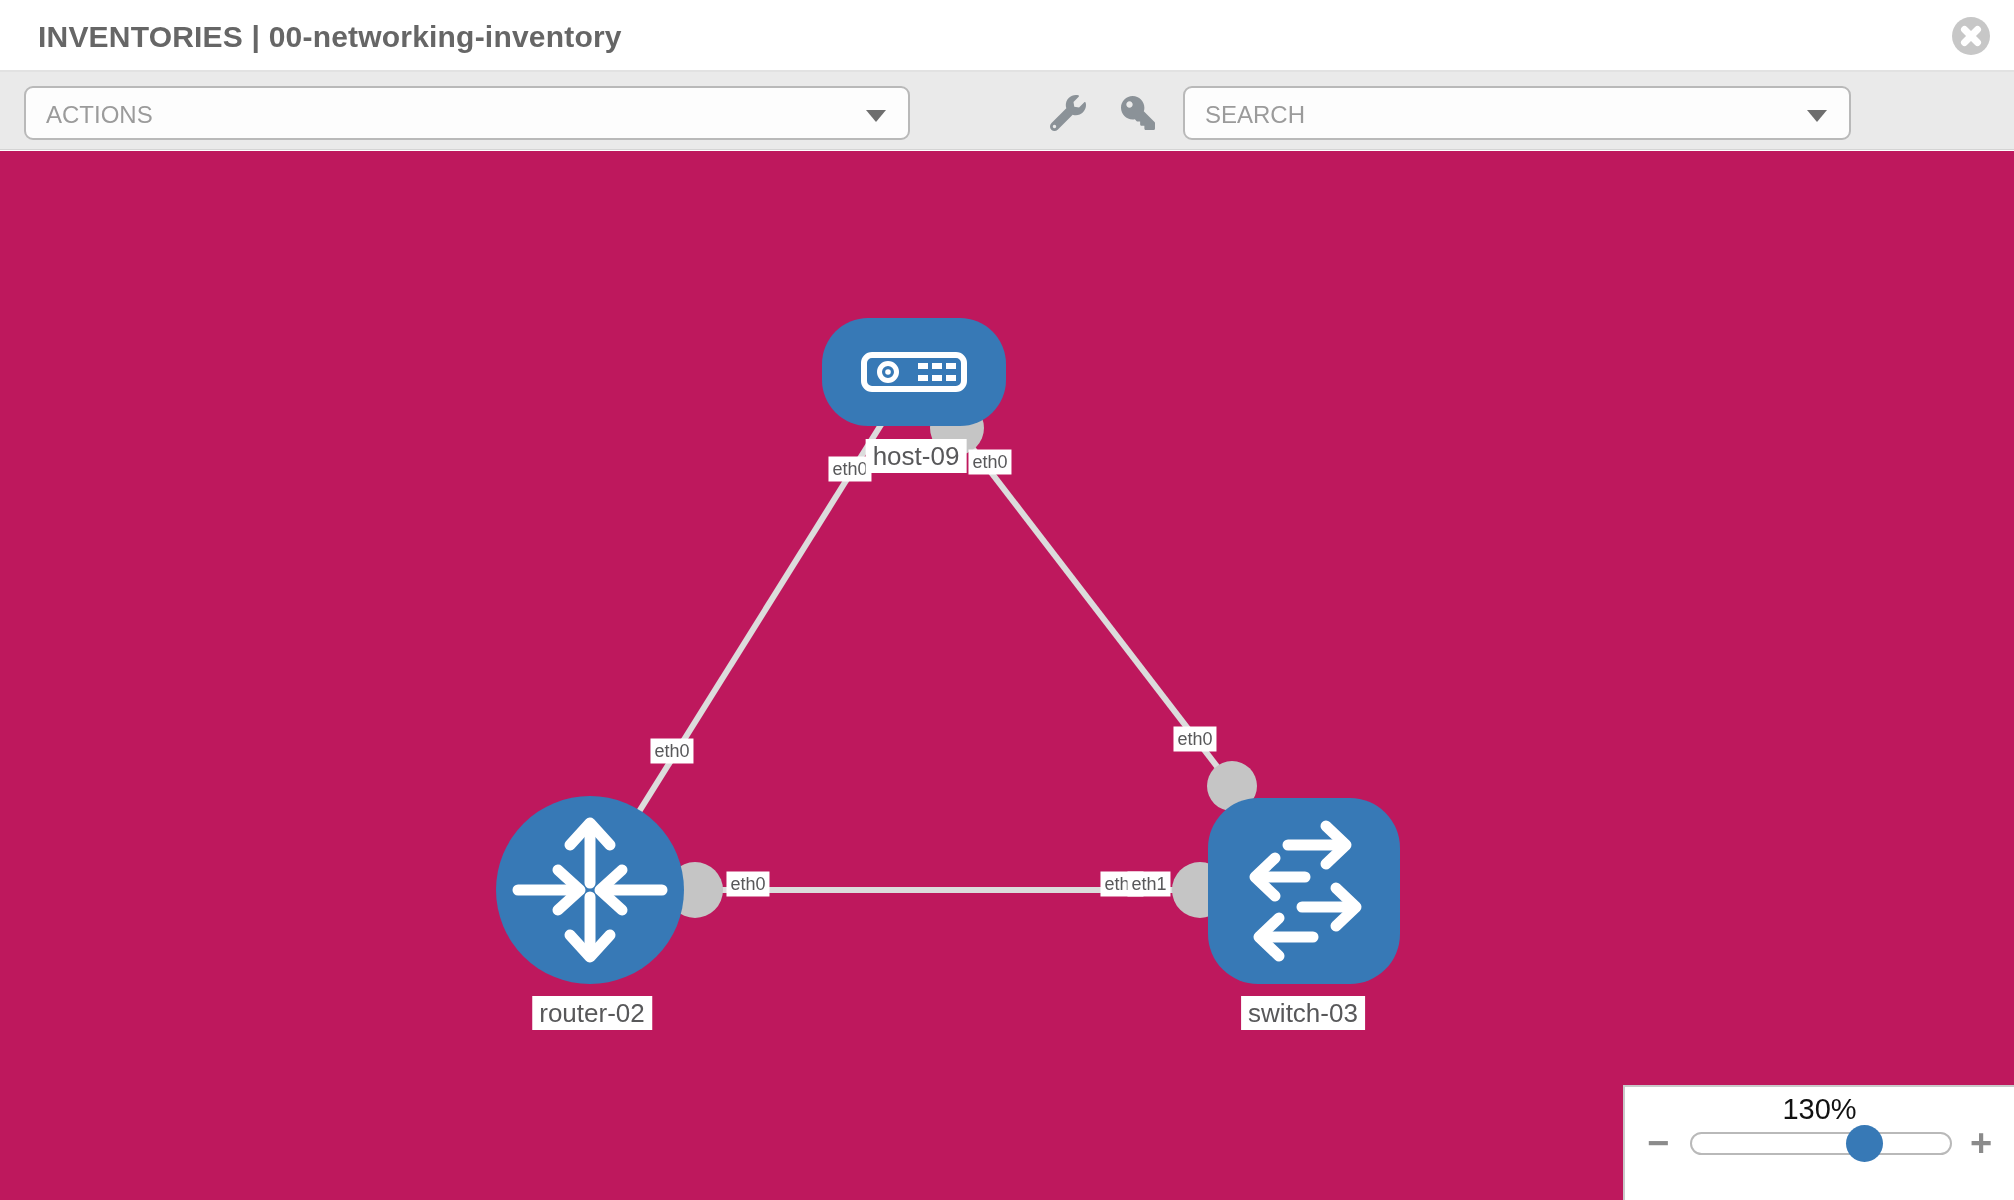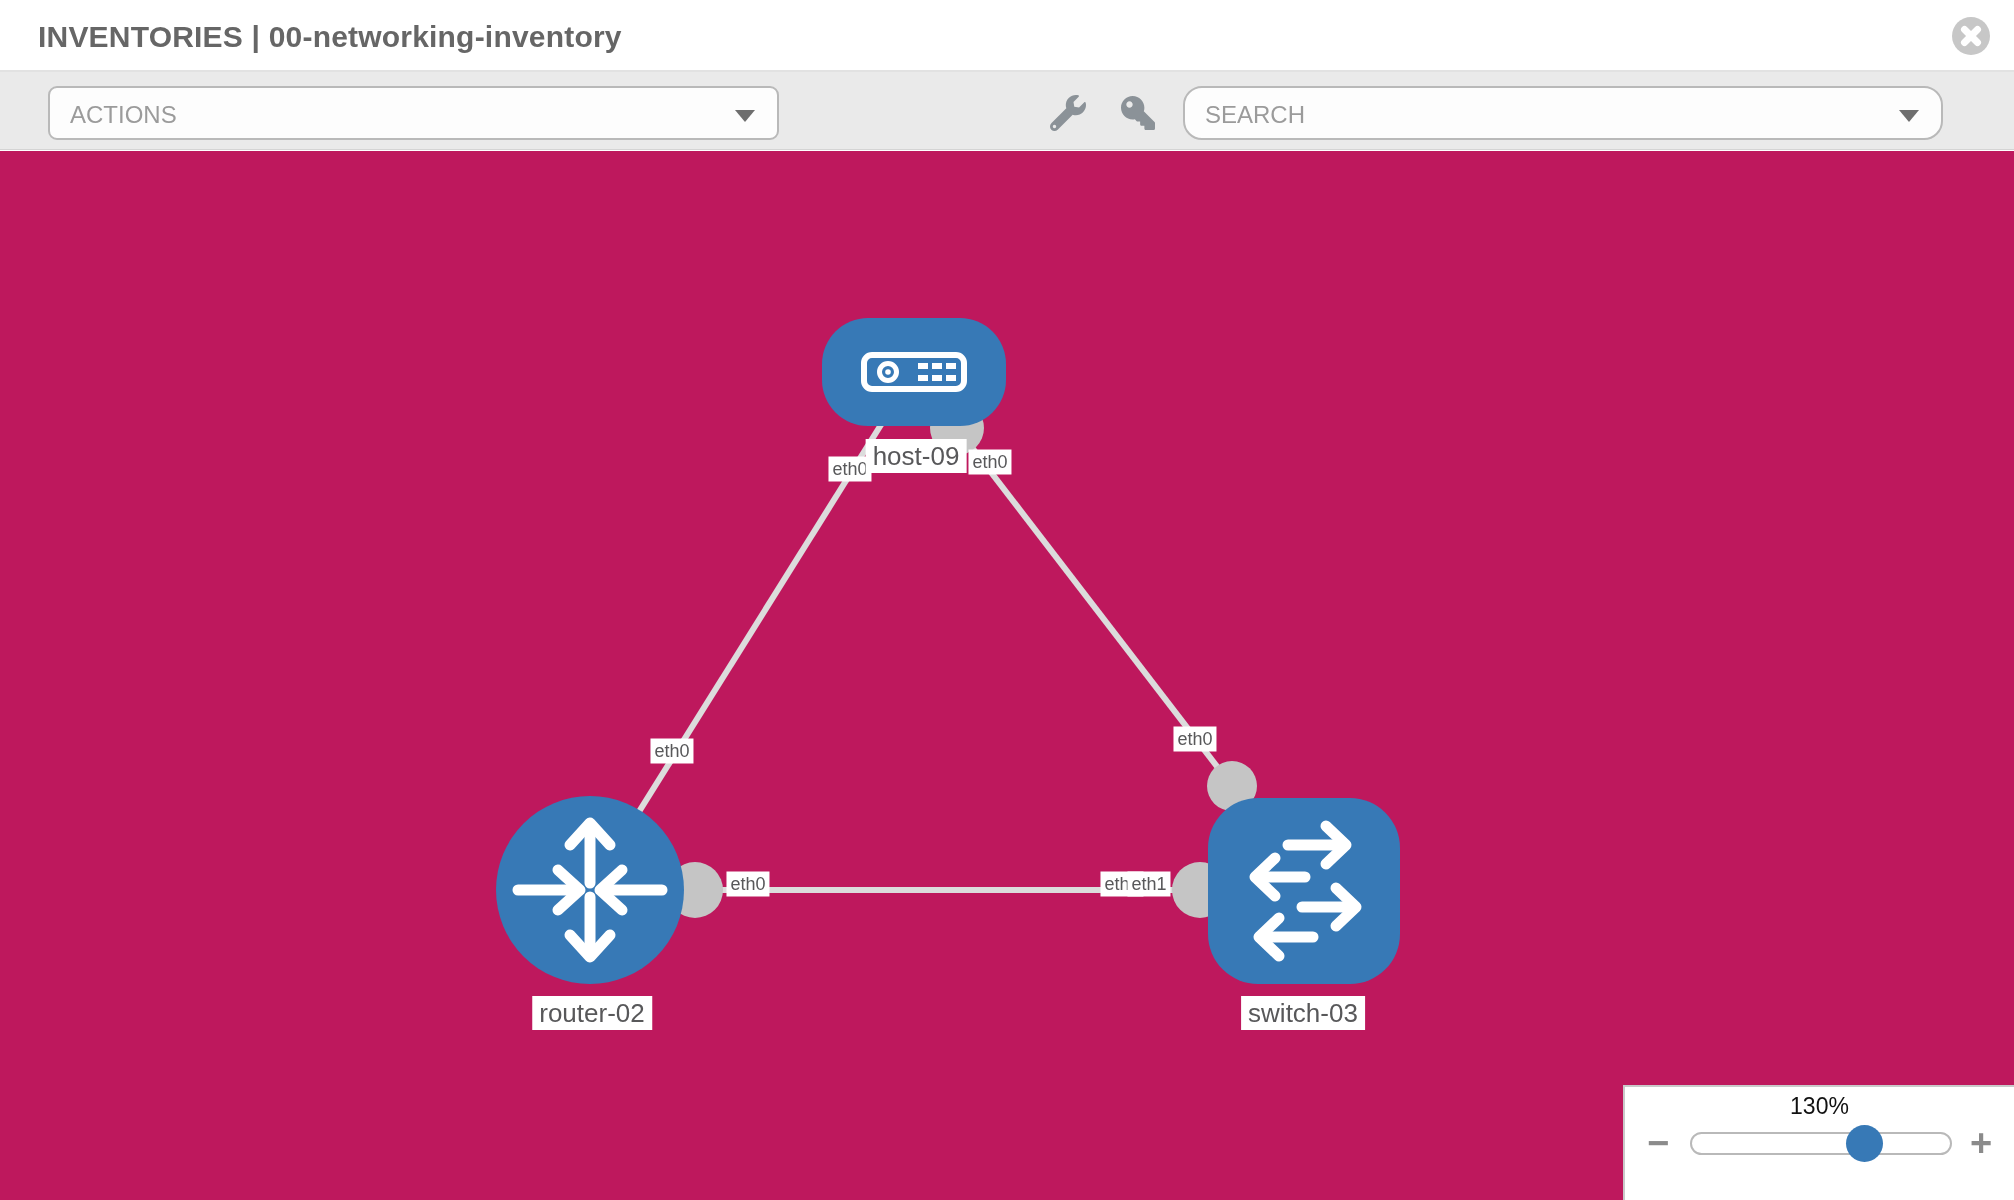--- a/index.html
+++ b/index.html
@@ -18,43 +18,43 @@
 
   
   .tbar { position:absolute; left:0; top:72px; width:100%; height:78px; background:#eaeaea;
     border-bottom:1px solid #d4d4d4; }
   .select { position:absolute; top:14px; height:54px; background:#fdfdfd;
     border:2px solid #b9b9b9; border-radius:9px; cursor:pointer; }
   .select .sel-label { position:absolute; left:20px; top:13px; font-size:24px; color:#9b9b9b; }
   .caret { position:absolute; right:22px; top:22px; width:0; height:0;
     border-left:10px solid transparent; border-right:10px solid transparent;
     border-top:12px solid #6e6e6e; }
-  .actions-select { left:48px; width:731px;text-decoration:underline; }
-  .search-select { left:1183px; width:760px;border-radius:19px; }
+  .actions-select { left:24px; width:886px;text-decoration:underline; }
+  .search-select { left:1183px; width:668px; }
   .tool-btn { position:absolute; top:22px; width:40px; height:40px; background:transparent;
     border:none; cursor:pointer; }
   .tool-btn svg { fill:#8b9298; }
   .wrench-btn { left:1048px; }
   .key-btn { left:1118px; }
 
   
   .canvas { position:absolute; left:0; top:151px; width:2014px; height:1049px; background:#be185d; }
   .topo { position:absolute; left:0; top:0; }
 
   
   .lbl { position:absolute; transform:translate(-50%,-50%); background:#fff; color:#58585a;
     white-space:nowrap; }
   .node-lbl { font-size:26px; line-height:34px; padding:0 7px; }
   .iface-lbl { font-size:18px; line-height:25px; padding:0 4px; }
 
   
   .zoom-panel { position:absolute; left:1623px; top:1085px; width:391px; height:115px;
     background:#fff; border:2px solid #c9c9c9; border-right:none; border-bottom:none; }
   .zoom-level { position:absolute; left:0; top:6px; width:100%; text-align:center;
-    font-size:23px; color:#111; }
+    font-size:29px; color:#111; }
   .zoom-minus, .zoom-plus { position:absolute; top:36px; background:none; border:none;
     font-size:38px; font-weight:bold; color:#8b8b8b; cursor:pointer; line-height:40px; }
   .zoom-minus { left:22px; }
   .zoom-plus { left:345px; }
   .zoom-track { position:absolute; left:65px; top:45px; width:262px; height:23px;
     background:#fff; border:2px solid #b9b9b9; border-radius:12px; cursor:pointer; }
   .zoom-thumb { position:absolute; left:221px; top:38px; width:37px; height:37px;
     border-radius:50%; background:#3779b6; cursor:grab; }
 </style>
 </head>

